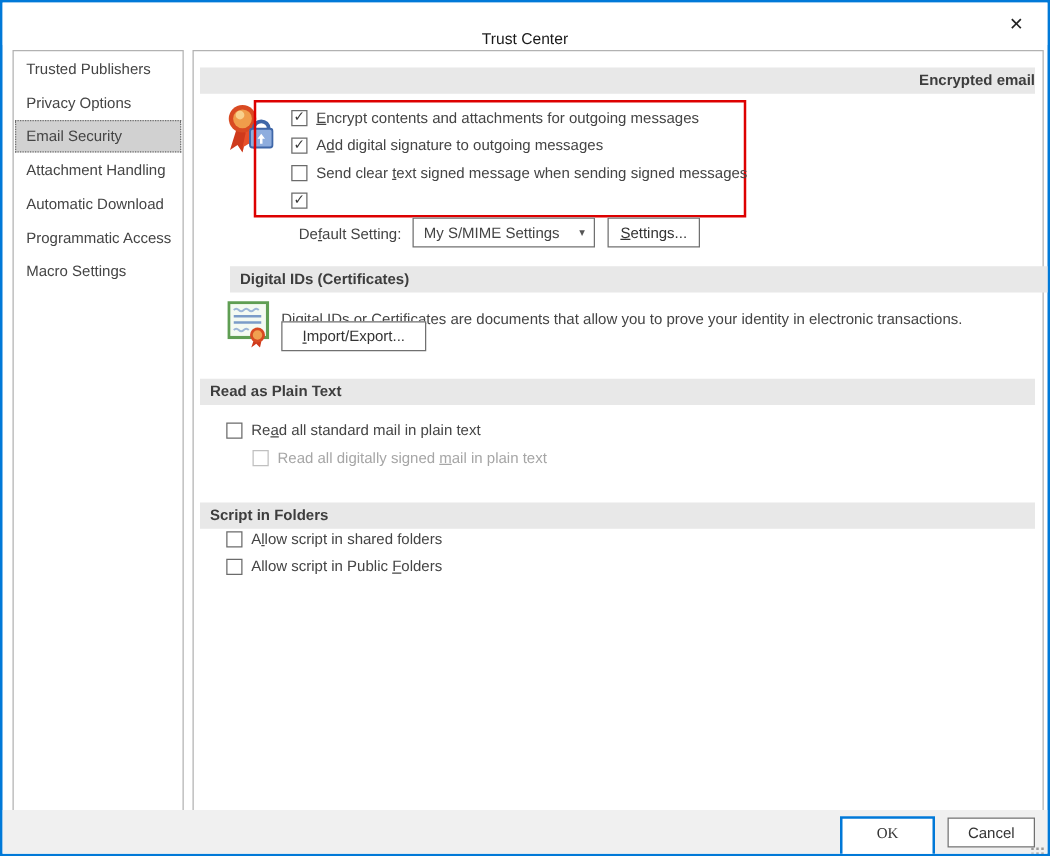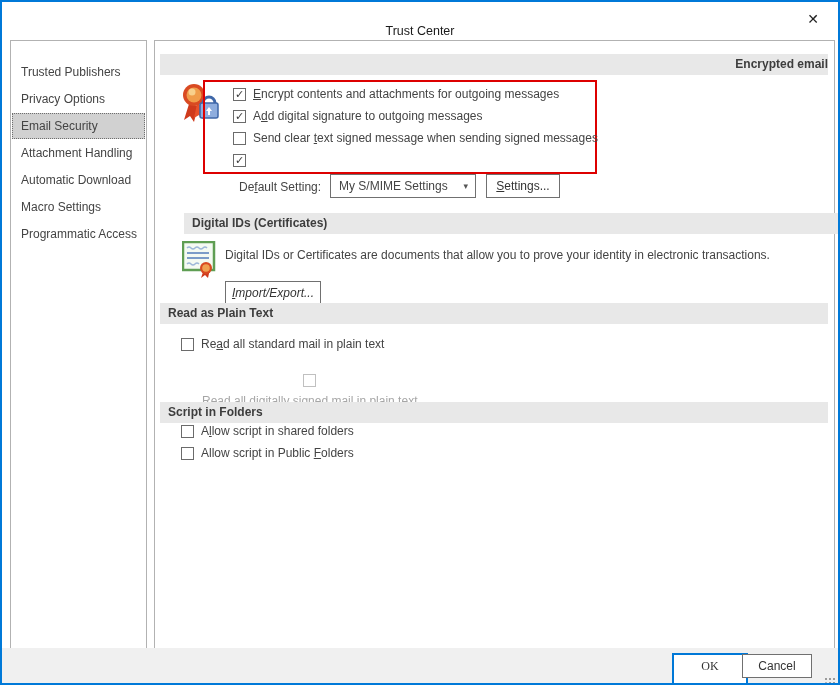--- a/index.html
+++ b/index.html
@@ -10,21 +10,21 @@
     overflow:hidden;
   }
   
   .titlebar { position:absolute; left:0; top:0; right:0; height:34px; background:#ffffff; }
   .title { position:absolute; left:0; right:0; top:12px; height:34px; line-height:34px;
            text-align:center; font-size:12.5px; color:#1a1a1a; }
   .close { position:absolute; right:16px; top:8px; width:18px; height:18px; line-height:18px;
            text-align:center; font-size:14px; color:#222; cursor:pointer; }
   
   .sidebar { position:absolute; left:8px; top:38px; width:137px; height:610px;
-             box-sizing:border-box; background:#fff; border:1px solid #b2b2b2; padding-top:18px; }
+             box-sizing:border-box; background:#fff; border:1px solid #b2b2b2; padding-top:1px; }
   .side-item { height:26px; line-height:26px; padding-left:9px; margin:0 1px 1px 1px; color:#444; cursor:default; }
   .side-item.selected { background:#d1d1d1; outline:1px dotted #6e6e6e; outline-offset:-1px; }
   .main { position:absolute; left:152px; top:38px; width:681px; height:610px;
           box-sizing:border-box; background:#fff; border:1px solid #b2b2b2; }
   .secbar { position:absolute; left:5px; width:668px; height:21px; background:#e8e8e8;
             font-weight:bold; color:#3d3d3d; line-height:21px; padding-left:8px; box-sizing:border-box; }
   .chkrow { position:absolute; display:flex; align-items:center; gap:7px; height:16px; white-space:nowrap; }
   .cb { width:13px; height:13px; box-sizing:border-box; border:1px solid #6b6b6b; background:#fff;
         display:inline-block; text-align:center; line-height:11px; font-size:11px; color:#3a3a3a; flex:0 0 auto; }
   .chkrow.disabled { color:#a6a6a6; }
@@ -33,43 +33,43 @@
   .annotation { position:absolute; border:2px solid #dd0000; pointer-events:none; background:transparent; }
   .dropdown { position:absolute; box-sizing:border-box; height:24px; border:1px solid #707070; background:#fff;
               line-height:22px; padding:0 20px 0 8px; cursor:default; }
   .dd-arrow { position:absolute; right:7px; top:0; line-height:22px; font-size:9px; color:#555; }
   .btn { position:absolute; box-sizing:border-box; height:24px; border:1px solid #707070; background:#fff;
          text-align:center; line-height:22px; color:#333; cursor:default; }
   .desc { position:absolute; white-space:nowrap; color:#444; }
   
   .footer { position:absolute; left:0; right:0; bottom:0; height:35px; background:#f0f0f0; }
   .btn-ok { right:90px; top:5px; width:76px; height:34px; border:2px solid #d946ef; line-height:22px;font-family:Liberation Serif, serif; }
-  .btn-cancel { right:26px; top:6px; width:70px; height:24px; }
+  .btn-cancel { right:10px; top:6px; width:70px; height:24px; }
   .grip { position:absolute; right:3px; bottom:3px; width:2px; height:2px; background:#9a9a9a;
           box-shadow:-8px 8px 0 #9a9a9a, -4px 4px 0 #9a9a9a, -4px 8px 0 #b5b5b5, -8px 4px 0 #b5b5b5, 0 4px 0 #9a9a9a, 0 8px 0 #9a9a9a, -4px 0 0 #9a9a9a, -8px 0 0 #9a9a9a; }
   svg { display:block; }
 </style>
 </head>
 <body>
 
 <div class="window" style="border-color: rgb(0, 121, 216);">
 
   <div class="titlebar">
     <div class="title">Trust Center</div>
     <div class="close">✕</div>
   </div>
 
   <div class="sidebar">
     <div class="side-item">Trusted Publishers</div>
     <div class="side-item">Privacy Options</div>
     <div class="side-item selected">Email Security</div>
     <div class="side-item">Attachment Handling</div>
     <div class="side-item">Automatic Download</div>
+    <div class="side-item">Programmatic Access</div>
     <div class="side-item">Macro Settings</div>
-    <div class="side-item">Programmatic Access</div>
   </div>
 
   <div class="main">
 
     <div class="secbar" style="top:13px;text-align:right;">Encrypted email</div>
 
     <svg width="38" height="44" style="position:absolute; left:26px; top:41px;" viewBox="0 0 38 44">
       <polygon points="8,22 3,38 9,34 13,40 17,24" fill="#cf3a1c"></polygon>
       <polygon points="16,22 13,36 18,33 23,38 24,24" fill="#e8502a"></polygon>
       <circle cx="13" cy="13" r="11" fill="#d94a22"></circle>
@@ -112,29 +112,29 @@
       <path d="M5 7 q2 -2 4 0 t4 0 t4 0 t4 0 t4 0" fill="none" stroke="#9db7d8" stroke-width="1.5"></path>
       <line x1="5" y1="12" x2="27" y2="12" stroke="#7b9cc8" stroke-width="2"></line>
       <line x1="5" y1="17" x2="27" y2="17" stroke="#7b9cc8" stroke-width="2"></line>
       <path d="M5 23 q2 -2 4 0 t4 0 t4 0" fill="none" stroke="#9db7d8" stroke-width="1.5"></path>
       <polygon points="22,28 19,37 23,34 26,37 28,28" fill="#cf3a1c"></polygon>
       <circle cx="24" cy="27" r="6" fill="#d94a22"></circle>
       <circle cx="24" cy="27" r="3.8" fill="#f0a050"></circle>
     </svg>
 
     <div class="desc" style="left:70px; top:207px;">Digital IDs or Certificates are documents that allow you to prove your identity in electronic transactions.</div>
-    <div class="btn" style="left:70px; top:240px; width:96px;font-style:italic;"><span></span><span class="mn">I</span><span>mport/Export...</span></div>
+    <div class="btn" style="left:70px; top:216px; width:116px;"><span></span><span class="mn">I</span><span>mport/Export...</span></div>
 
     <div class="secbar" style="top:262px;">Read as Plain Text</div>
 
     <div class="chkrow" style="left:26px; top:295px;">
       <span class="cb"></span>
       <span><span>Re</span><span class="mn">a</span><span>d all standard mail in plain text</span></span>
     </div>
-    <div class="chkrow disabled" style="left:47px; top:333px;flex-direction:column;">
+    <div class="chkrow disabled" style="left:47px; top:317px;">
       <span class="cb"></span>
       <span><span>Read all digitally signed </span><span class="mn">m</span><span>ail in plain text</span></span>
     </div>
 
     <div class="secbar" style="top:361px;">Script in Folders</div>
 
     <div class="chkrow" style="left:26px; top:382px;">
       <span class="cb"></span>
       <span><span>A</span><span class="mn">l</span><span>low script in shared folders</span></span>
     </div>

